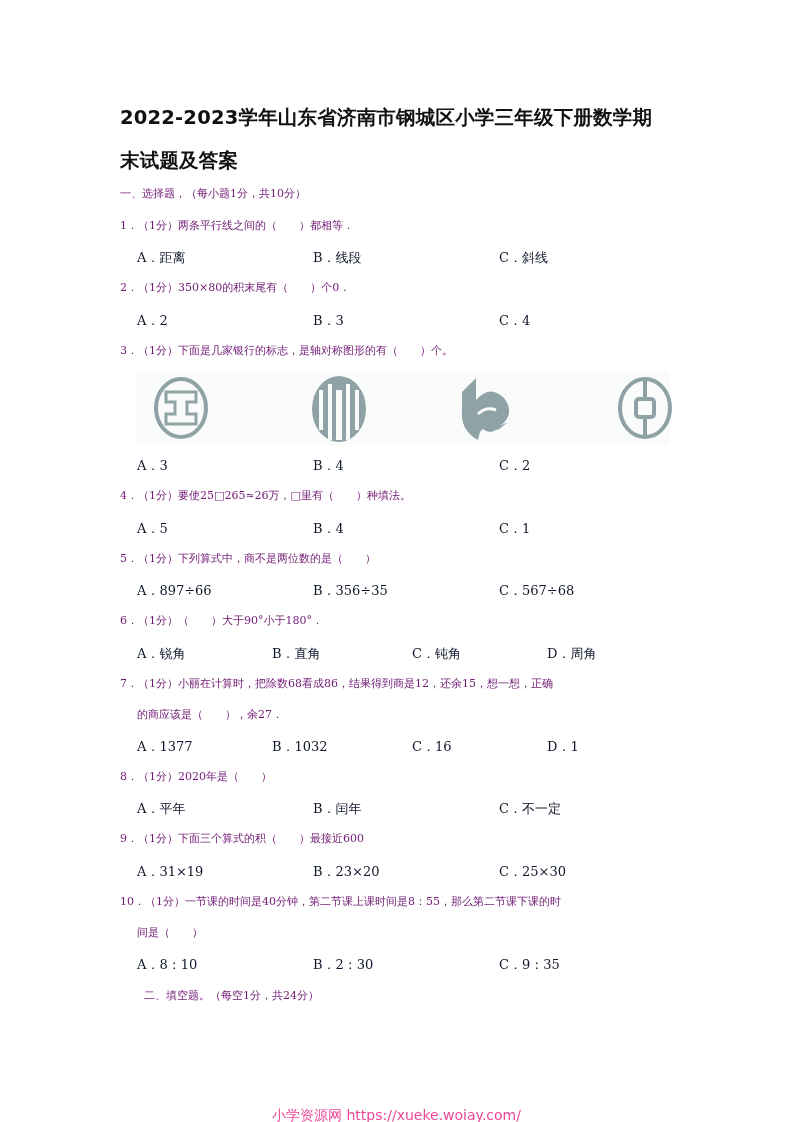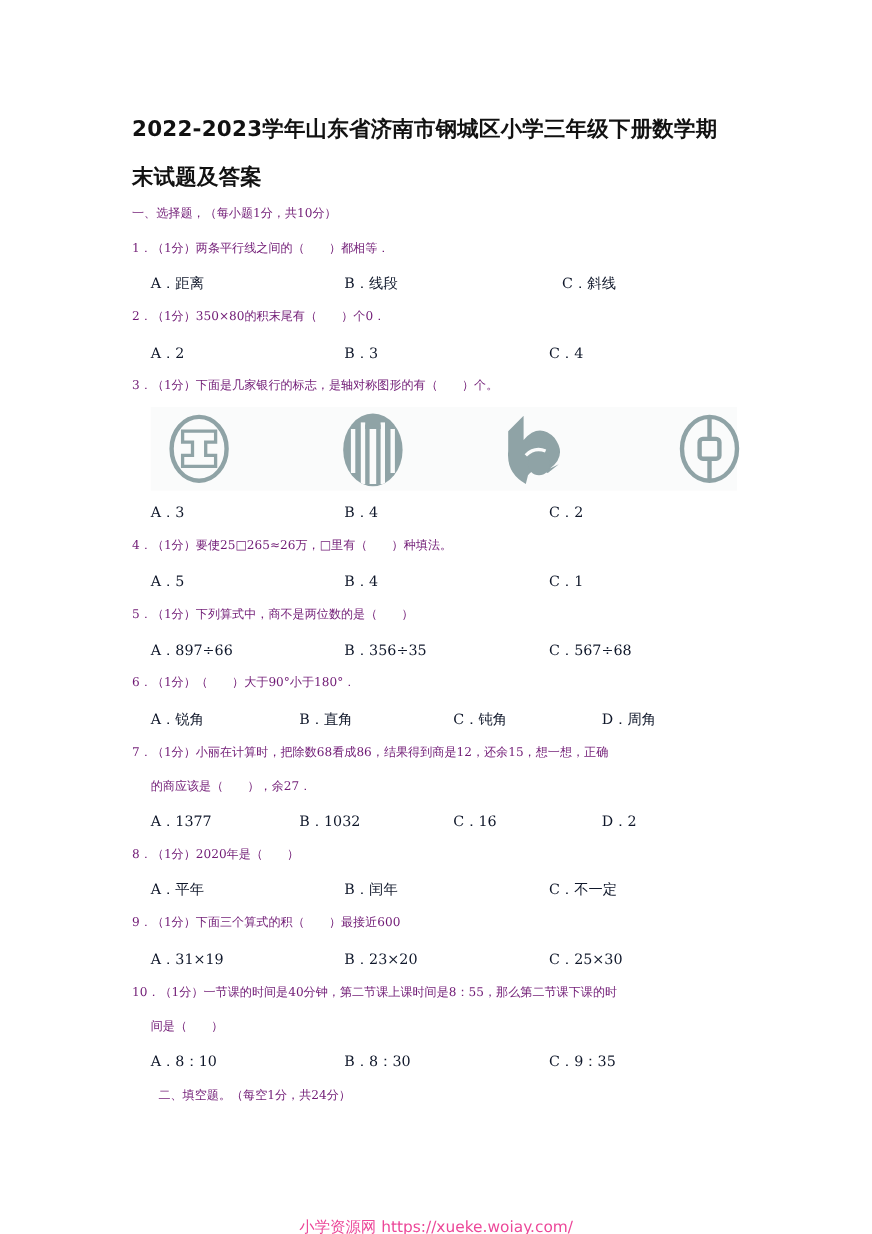--- a/index.html
+++ b/index.html
@@ -36,21 +36,21 @@
 <div class="page">
 
   <div class="title" style="top:104px;">2022-2023学年山东省济南市钢城区小学三年级下册数学期</div>
   <div class="title" style="top:147px;">末试题及答案</div>
 
   <div class="line" style="top:186px;">一、选择题，（每小题1分，共10分）</div>
 
   <div class="line" style="top:218px;">1．（1分）两条平行线之间的（　　）都相等．</div>
   <div class="opt" style="left:137px; top:249px;">A．距离</div>
   <div class="opt" style="left:313px; top:249px;">B．线段</div>
-  <div class="opt" style="left:511px; top:249px;">C．斜线</div>
+  <div class="opt" style="left:499px; top:249px;">C．斜线</div>
 
   <div class="line" style="top:280px;">2．（1分）350×80的积末尾有（　　）个0．</div>
   <div class="opt" style="left:137px; top:312px;">A．2</div>
   <div class="opt" style="left:313px; top:312px;">B．3</div>
   <div class="opt" style="left:499px; top:312px;">C．4</div>
 
   <div class="line" style="top:343px;">3．（1分）下面是几家银行的标志，是轴对称图形的有（　　）个。</div>
 
   <div class="logo-strip">
 
@@ -108,34 +108,34 @@
   <div class="opt" style="left:137px; top:645px;">A．锐角</div>
   <div class="opt" style="left:272px; top:645px;">B．直角</div>
   <div class="opt" style="left:412px; top:645px;">C．钝角</div>
   <div class="opt" style="left:547px; top:645px;">D．周角</div>
 
   <div class="line" style="top:676px;">7．（1分）小丽在计算时，把除数68看成86，结果得到商是12，还余15，想一想，正确</div>
   <div class="line" style="left:137px; top:707px;">的商应该是（　　），余27．</div>
   <div class="opt" style="left:137px; top:738px;">A．1377</div>
   <div class="opt" style="left:272px; top:738px;">B．1032</div>
   <div class="opt" style="left:412px; top:738px;">C．16</div>
-  <div class="opt" style="left:547px; top:738px;">D．2</div>
+  <div class="opt" style="left:547px; top:738px;">D．1</div>
 
   <div class="line" style="top:769px;">8．（1分）2020年是（　　）</div>
   <div class="opt" style="left:137px; top:800px;">A．平年</div>
   <div class="opt" style="left:313px; top:800px;">B．闰年</div>
   <div class="opt" style="left:499px; top:800px;">C．不一定</div>
 
   <div class="line" style="top:831px;">9．（1分）下面三个算式的积（　　）最接近600</div>
   <div class="opt" style="left:137px; top:863px;">A．31×19</div>
   <div class="opt" style="left:313px; top:863px;">B．23×20</div>
   <div class="opt" style="left:499px; top:863px;">C．25×30</div>
 
   <div class="line" style="top:894px;">10．（1分）一节课的时间是40分钟，第二节课上课时间是8：55，那么第二节课下课的时</div>
   <div class="line" style="left:137px; top:925px;">间是（　　）</div>
   <div class="opt" style="left:137px; top:956px;">A．8：10</div>
-  <div class="opt" style="left:313px; top:956px;">B．8：30</div>
+  <div class="opt" style="left:313px; top:956px;">B．2：30</div>
   <div class="opt" style="left:499px; top:956px;">C．9：35</div>
 
   <div class="line" style="top:988px;margin-left:24px;">二、填空题。（每空1分，共24分）</div>
 
   <div class="footer">小学资源网 https://xueke.woiay.com/</div>
 </div>
 
 </body></html>

